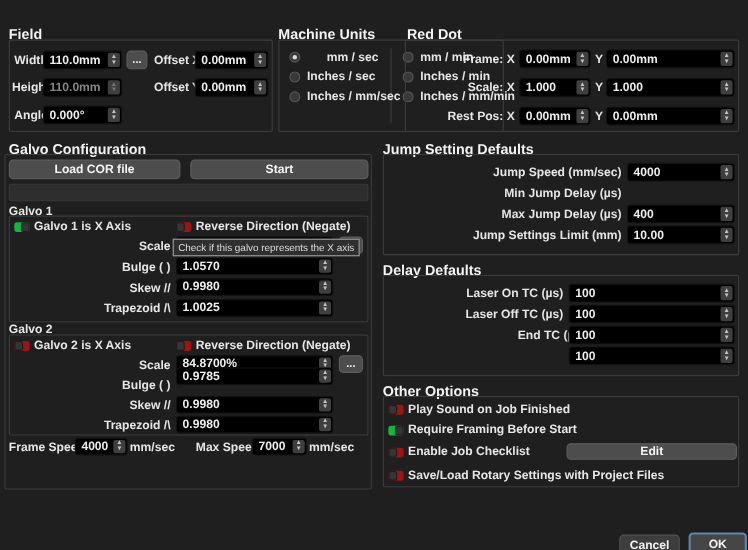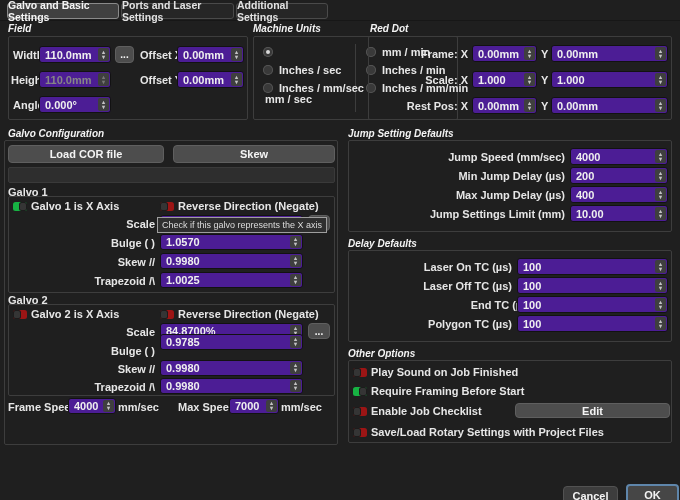--- a/index.html
+++ b/index.html
@@ -5,26 +5,26 @@
   html,body{margin:0;padding:0;background:#101010;}
   #app{position:relative;width:680px;height:500px;background:#1f1f1f;overflow:hidden;
        font-family:"Liberation Sans",sans-serif;font-size:11px;color:#e6e6e6;}
   
   .tabbar{position:absolute;left:0;top:0;width:680px;height:20px;border-bottom:1px solid #171717;}
   .tab{position:absolute;top:3px;height:16px;display:flex;align-items:center;justify-content:center;
        font-size:10.5px;font-weight:700;color:#e2e2e2;background:#262626;border:1px solid #4a4a4a;
        border-radius:3px;box-sizing:border-box;}
   .tab.active{background:#404040;border-color:#8a8a8a;color:#f5f5f5;}
   
-  .st{position:absolute;font-weight:700;font-size:10px;color:#f3f3f3;white-space:nowrap;font-style:italic;}
+  .st{position:absolute;font-weight:700;font-size:13px;color:#f3f3f3;white-space:nowrap;}
   .gbox{position:absolute;border:1px solid #3d3d3d;border-radius:2px;box-sizing:border-box;}
   .lb{position:absolute;font-weight:600;color:#e6e6e6;white-space:nowrap;}
   .lbr{text-align:right;}
   
-  .inp{position:absolute;background:#4c1d95;border:1px solid #121212;border-radius:3px;
+  .inp{position:absolute;background:#000000;border:1px solid #121212;border-radius:3px;
        box-sizing:border-box;display:flex;align-items:center;padding:0 14px 0 5px;
        color:#efefef;font-weight:600;overflow:hidden;white-space:nowrap;}
   .sp{position:absolute;right:1px;top:1px;bottom:1px;width:11px;background:#3f3f3f;border-radius:2px;
       display:flex;flex-direction:column;align-items:center;justify-content:center;color:#c3c3c3;
       font-style:normal;}
   .sp::before{content:"▴";font-size:6px;line-height:5px;}
   .sp::after{content:"▾";font-size:6px;line-height:5px;}
   .dis{color:#868686;}
   .dis .sp{color:#777;}
   
@@ -51,25 +51,20 @@
   .tip{position:absolute;background:#2f2f2f;border:1px solid #9e9e9e;color:#dcdcdc;
        font-size:9px;padding:2px 4px;white-space:nowrap;z-index:6;}
   .corfield{position:absolute;background:#2e2e2e;border:1px solid #3a3a3a;border-radius:2px;
        box-sizing:border-box;}
 </style>
 </head>
 <body>
 
 <div id="app">
 
-  <div class="tabbar">
-    <div class="tab active" style="left:7px;width:112px;">Galvo and Basic Settings</div>
-    <div class="tab" style="left:121px;width:113px;">Ports and Laser Settings</div>
-    <div class="tab" style="left:236px;width:92px;">Additional Settings</div>
-  </div>
 
   <div class="st" style="left:8px;top:23px;">Field</div>
   <div class="gbox" style="left:8px;top:36px;width:240px;height:84px;"></div>
   <div class="lb" style="left:13px;top:49px;">Width</div>
   <div class="inp" style="left:39px;top:46px;width:72px;height:17px;">
     <span>110.0mm</span>
       <i class="sp"></i>
   </div>
   <div class="btn small" style="left:115px;top:46px;width:19px;height:17px;">...</div>
   <div class="lb" style="left:140px;top:49px;">Offset X:</div>
@@ -90,21 +85,21 @@
   <div class="lb" style="left:13px;top:99px;">Angle</div>
   <div class="inp" style="left:39px;top:96px;width:72px;height:17px;">
     <span>0.000°</span>
       <i class="sp"></i>
   </div>
 
   <div class="st" style="left:253px;top:23px;">Machine Units</div>
   <div class="gbox" style="left:253px;top:36px;width:205px;height:84px;"></div>
   <div class="vline" style="left:355px;top:44px;height:68px;"></div>
   <span class="rd sel" style="left:263px;top:47px;"></span>
-  <div class="lb" style="left:265px;top:46px;margin-top:47px;">mm / sec</div>
+  <div class="lb" style="left:297px;top:46px;">mm / sec</div>
   <span class="rd" style="left:263px;top:65px;"></span>
   <div class="lb" style="left:279px;top:64px;">Inches / sec</div>
   <span class="rd" style="left:263px;top:83px;"></span>
   <div class="lb" style="left:279px;top:82px;">Inches / mm/sec</div>
   <span class="rd" style="left:366px;top:47px;"></span>
   <div class="lb" style="left:382px;top:46px;">mm / min</div>
   <span class="rd" style="left:366px;top:65px;"></span>
   <div class="lb" style="left:382px;top:64px;">Inches / min</div>
   <span class="rd" style="left:366px;top:83px;"></span>
   <div class="lb" style="left:382px;top:82px;">Inches / mm/min</div>
@@ -138,21 +133,21 @@
   </div>
   <div class="lb" style="left:541px;top:100px;">Y</div>
   <div class="inp" style="left:551px;top:97px;width:117px;height:17px;">
     <span>0.00mm</span>
       <i class="sp"></i>
   </div>
 
   <div class="st" style="left:8px;top:128px;">Galvo Configuration</div>
   <div class="gbox" style="left:4px;top:140px;width:334px;height:305px;"></div>
   <div class="btn" style="left:8px;top:145px;width:156px;height:18px;">Load COR file</div>
-  <div class="btn" style="left:173px;top:145px;width:162px;height:18px;">Skew</div>
+  <div class="btn" style="left:173px;top:145px;width:162px;height:18px;">Start</div>
   <div class="corfield" style="left:8px;top:167px;width:327px;height:16px;"></div>
 
   <div class="lb" style="left:8px;top:186px;font-weight:700;">Galvo 1</div>
   <div class="gbox" style="left:8px;top:196px;width:327px;height:97px;"></div>
   <span class="tg on" style="left:13px;top:202px;"></span>
   <div class="lb" style="left:31px;top:200px;">Galvo 1 is X Axis</div>
   <span class="tg off" style="left:160px;top:202px;"></span>
   <div class="lb" style="left:178px;top:200px;">Reverse Direction (Negate)</div>
   <div class="lb lbr" style="left:60px;top:218px;width:95px;">Scale</div>
   <div class="inp" style="left:160px;top:215px;width:143px;height:16px;">
@@ -219,24 +214,20 @@
   <div class="lb" style="left:281px;top:401px;">mm/sec</div>
 
   <div class="st" style="left:348px;top:128px;">Jump Setting Defaults</div>
   <div class="gbox" style="left:348px;top:140px;width:324px;height:92px;"></div>
   <div class="lb lbr" style="left:360px;top:151px;width:205px;">Jump Speed (mm/sec)</div>
   <div class="inp" style="left:570px;top:148px;width:98px;height:17px;">
     <span>4000</span>
       <i class="sp"></i>
   </div>
   <div class="lb lbr" style="left:360px;top:170px;width:205px;">Min Jump Delay (µs)</div>
-  <div class="inp" style="left:570px;top:167px;width:98px;height:17px;">
-    <span>200</span>
-      <i class="sp"></i>
-  </div>
   <div class="lb lbr" style="left:360px;top:189px;width:205px;">Max Jump Delay (µs)</div>
   <div class="inp" style="left:570px;top:186px;width:98px;height:17px;">
     <span>400</span>
       <i class="sp"></i>
   </div>
   <div class="lb lbr" style="left:360px;top:208px;width:205px;">Jump Settings Limit (mm)</div>
   <div class="inp" style="left:570px;top:205px;width:98px;height:17px;">
     <span>10.00</span>
       <i class="sp"></i>
   </div>
@@ -251,21 +242,20 @@
   <div class="lb lbr" style="left:360px;top:280px;width:152px;">Laser Off TC (µs)</div>
   <div class="inp" style="left:517px;top:277px;width:151px;height:17px;">
     <span>100</span>
       <i class="sp"></i>
   </div>
   <div class="lb lbr" style="left:380px;top:299px;width:152px;">End TC (µs)</div>
   <div class="inp" style="left:517px;top:296px;width:151px;height:17px;">
     <span>100</span>
       <i class="sp"></i>
   </div>
-  <div class="lb lbr" style="left:360px;top:318px;width:152px;">Polygon TC (µs)</div>
   <div class="inp" style="left:517px;top:315px;width:151px;height:17px;">
     <span>100</span>
       <i class="sp"></i>
   </div>
 
   <div class="st" style="left:348px;top:348px;">Other Options</div>
   <div class="gbox" style="left:348px;top:360px;width:324px;height:83px;"></div>
   <span class="tg off" style="left:353px;top:368px;"></span>
   <div class="lb" style="left:371px;top:366px;">Play Sound on Job Finished</div>
   <span class="tg on" style="left:353px;top:387px;"></span>

